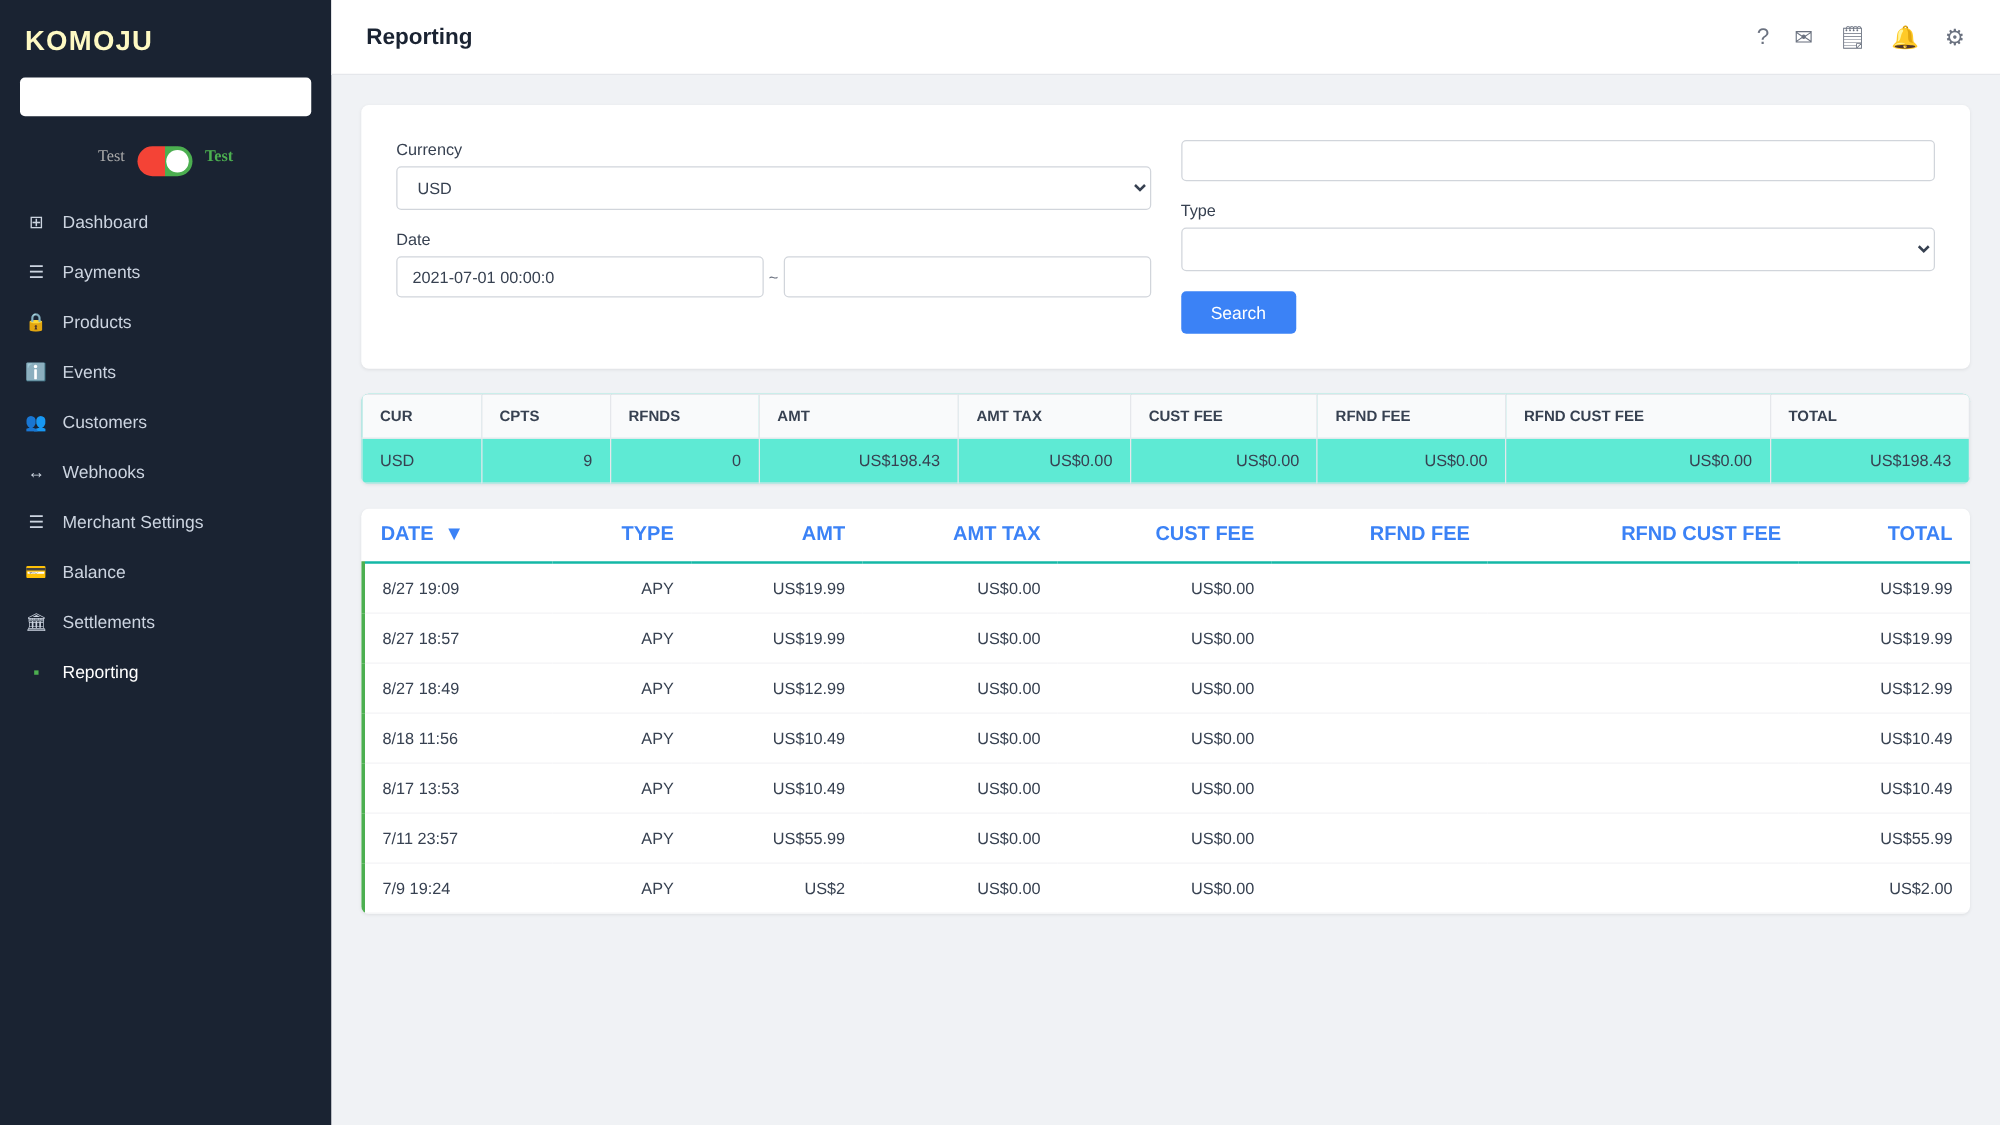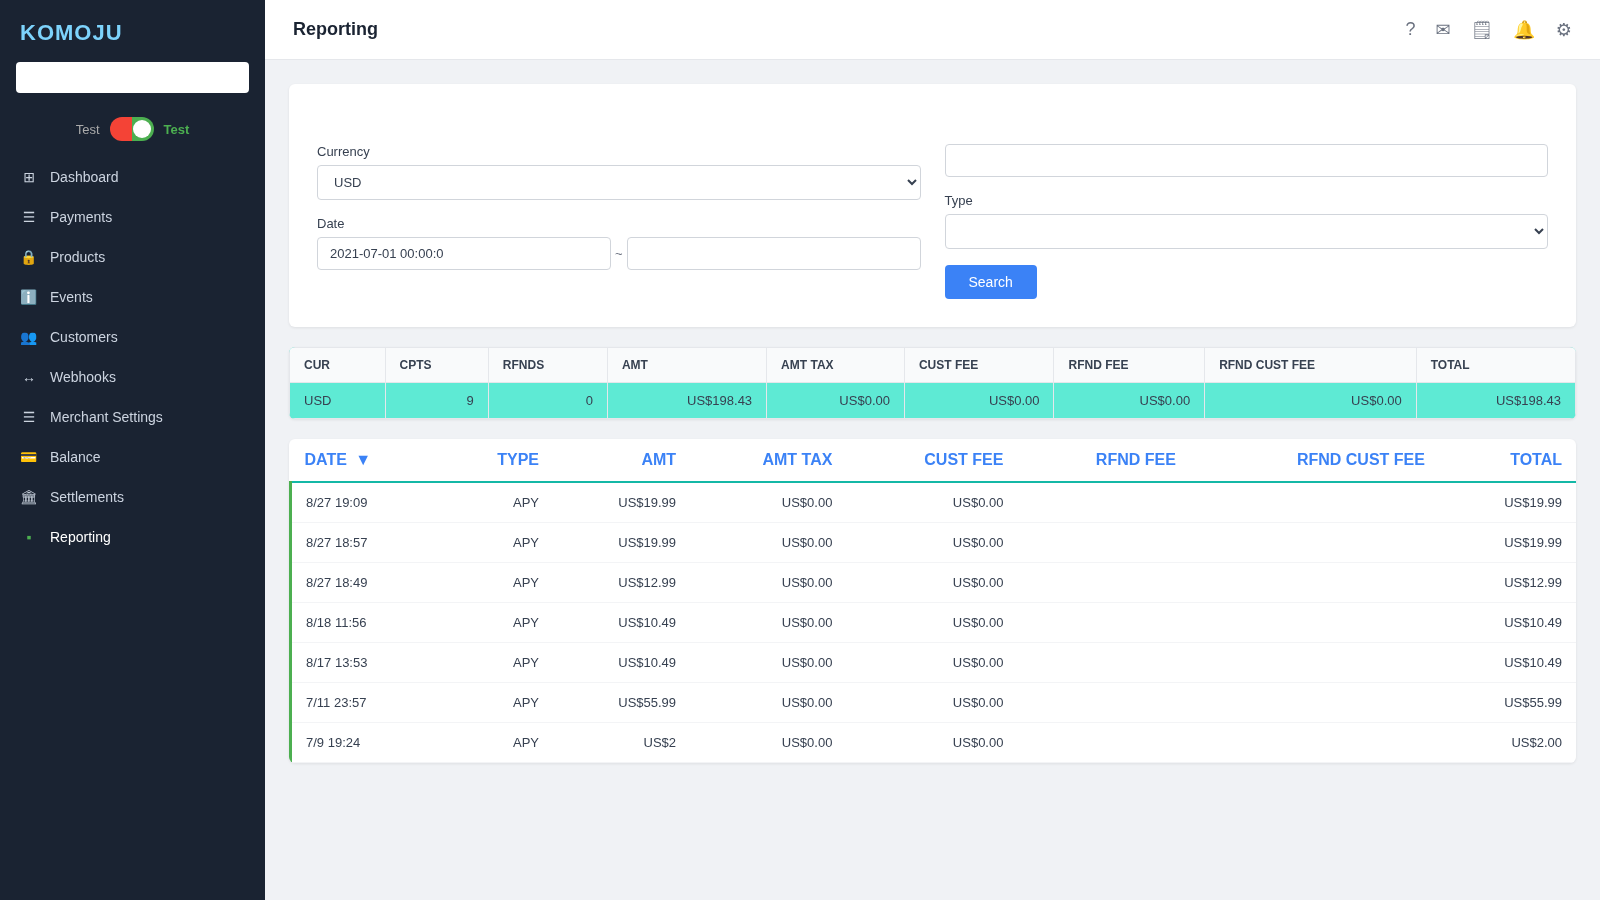--- a/index.html
+++ b/index.html
@@ -15,42 +15,42 @@
       flex-direction: column;
       height: 100vh;
       overflow-y: auto;
     }
     #sidebar-logo {
       padding: 20px 20px 16px;
     }
     .logo-text {
       font-size: 22px;
       font-weight: 800;
-      color: #7dd3fc;
+      color: #fef9c3;
       letter-spacing: 1px;
     }
     .search-box {
       margin: 0 16px 16px;
     }
     .search-box input {
       width: 100%;
       padding: 8px 12px;
       border-radius: 4px;
       border: none;
       background: #fff;
       font-size: 13px;
       outline: none;
     }
     .env-toggle {
       display: flex;
-      align-items: center;
       justify-content: center;
       gap: 10px;
       padding: 8px 16px 16px;
       font-size: 13px;
+      font-family: Liberation Serif, serif;
     }
     .toggle-switch {
       width: 44px;
       height: 24px;
       background: linear-gradient(to right, #f44336 50%, #4caf50 50%);
       border-radius: 12px;
       position: relative;
       cursor: pointer;
     }
     .toggle-thumb {
@@ -130,21 +130,20 @@
       background: #fff;
       border-radius: 6px;
       padding: 28px;
       margin-bottom: 20px;
       box-shadow: 0 1px 3px rgba(0,0,0,0.08);
     }
     .filter-grid {
       display: grid;
       grid-template-columns: 1fr 1fr;
       gap: 24px;
-      margin-top: 32px;
     }
     .filter-left, .filter-right {
       display: flex;
       flex-direction: column;
       gap: 16px;
     }
     .form-group label {
       display: block;
       font-size: 13px;
       font-weight: 500;

